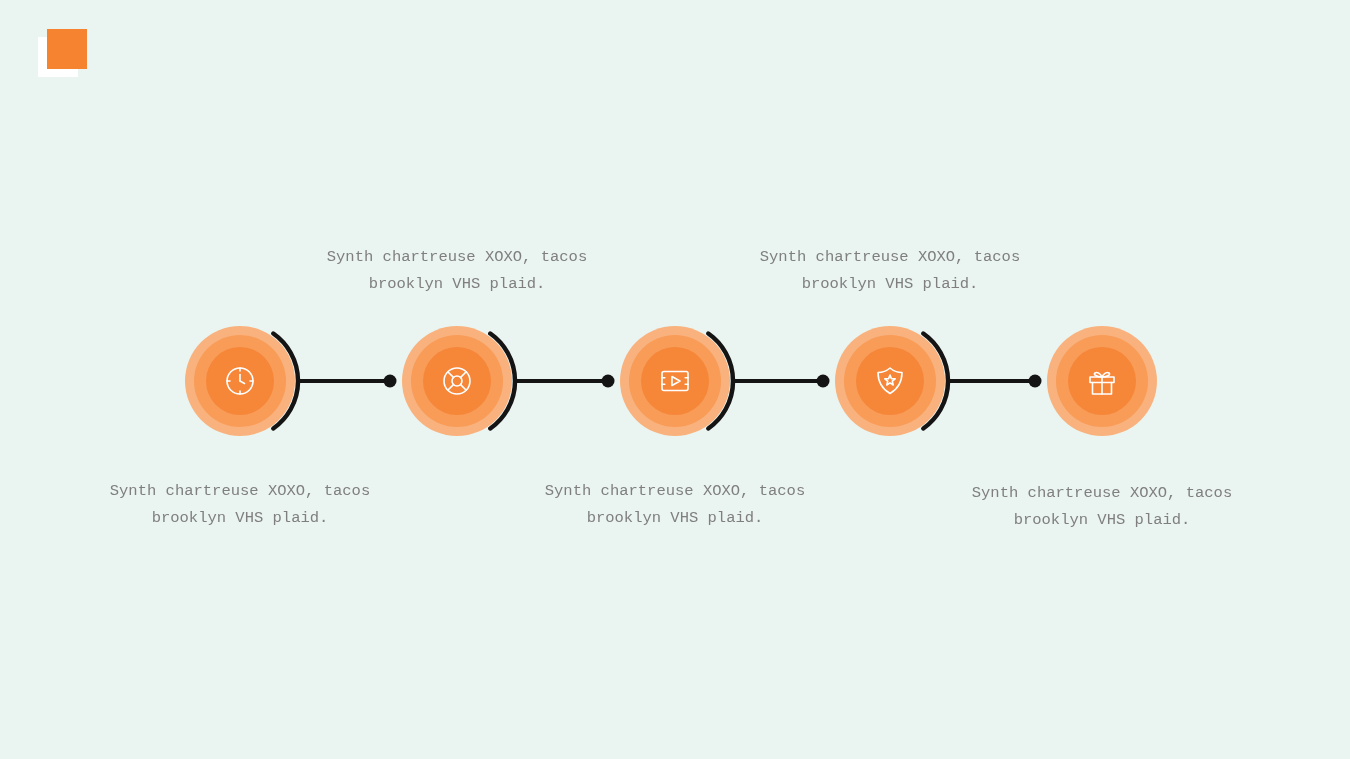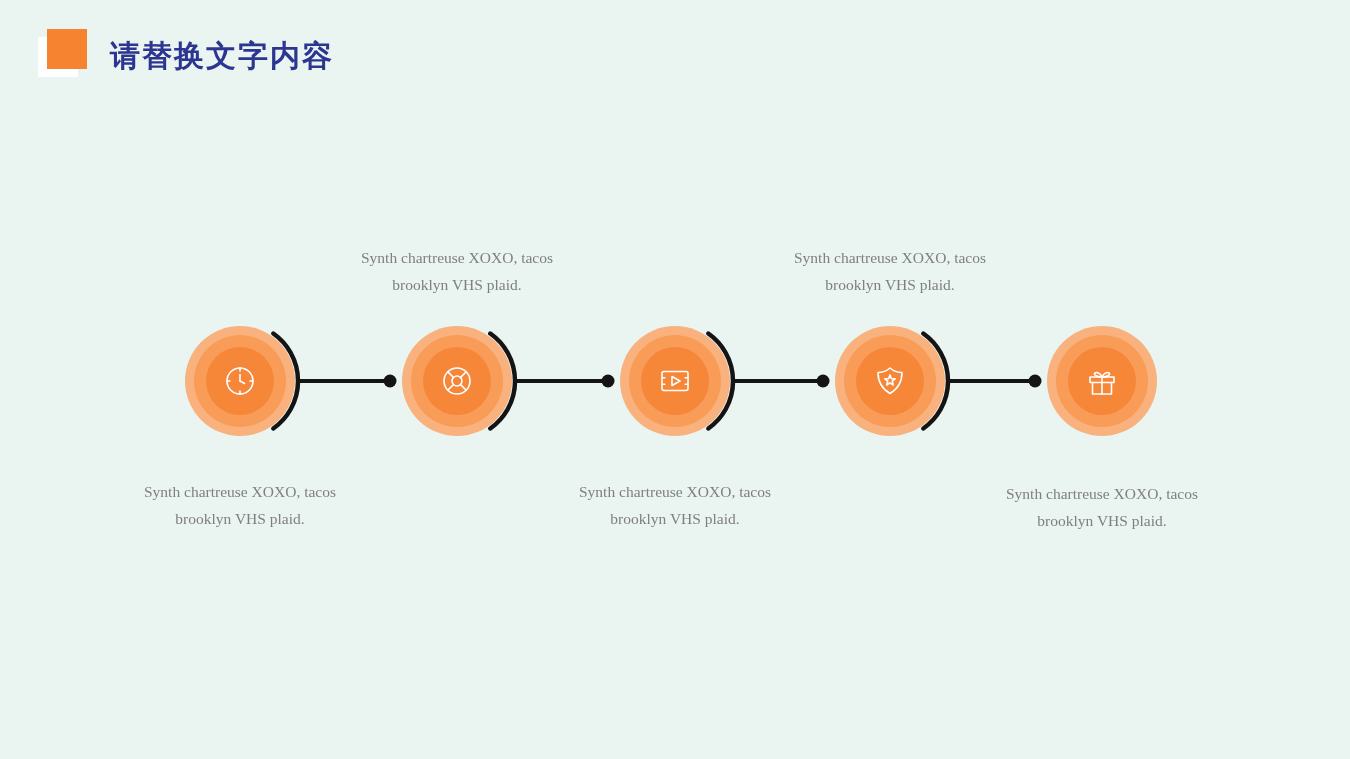--- a/index.html
+++ b/index.html
@@ -58,41 +58,40 @@
   }
   .connectors path { stroke: #141414; stroke-width: 4.5; fill: none; stroke-linecap: round; }
   .connectors line { stroke: #141414; stroke-width: 4; }
   .connectors circle { fill: #141414; }
 
   
   .caption {
     position: absolute;
     width: 300px;
     text-align: center;
-    font-family: Liberation Serif, serif;
+    font-family: Liberation Mono, monospace;
     font-size: 15.5px;
     line-height: 27px;
     color: #7f7f7f;
   }
   .cap-1 { left: 90px;  top: 478px; }
   .cap-2 { left: 307px; top: 244px; }
   .cap-3 { left: 525px; top: 478px; }
   .cap-4 { left: 740px; top: 244px; }
   .cap-5 { left: 952px; top: 480px; }
 </style>
 </head>
 <body>
 
 <div class="slide">
 
   <div class="title-marker">
     <div class="marker-white"></div>
     <div class="marker-orange"></div>
   </div>
-  <h1 class="slide-title">请替换文字内容</h1>
 
   <div class="step step-1">
     <div class="ring outer">
       <div class="ring mid">
         <div class="ring inner">
           <svg class="step-icon" width="40" height="40" viewBox="0 0 40 40">
             <g transform="translate(20,20)" stroke="#ffffff" stroke-width="1.6" fill="none" stroke-linecap="round" stroke-linejoin="round">
               <circle r="13"></circle>
               <line x1="0" y1="-13" x2="0" y2="-10"></line>
               <line x1="13" y1="0" x2="10" y2="0"></line>

